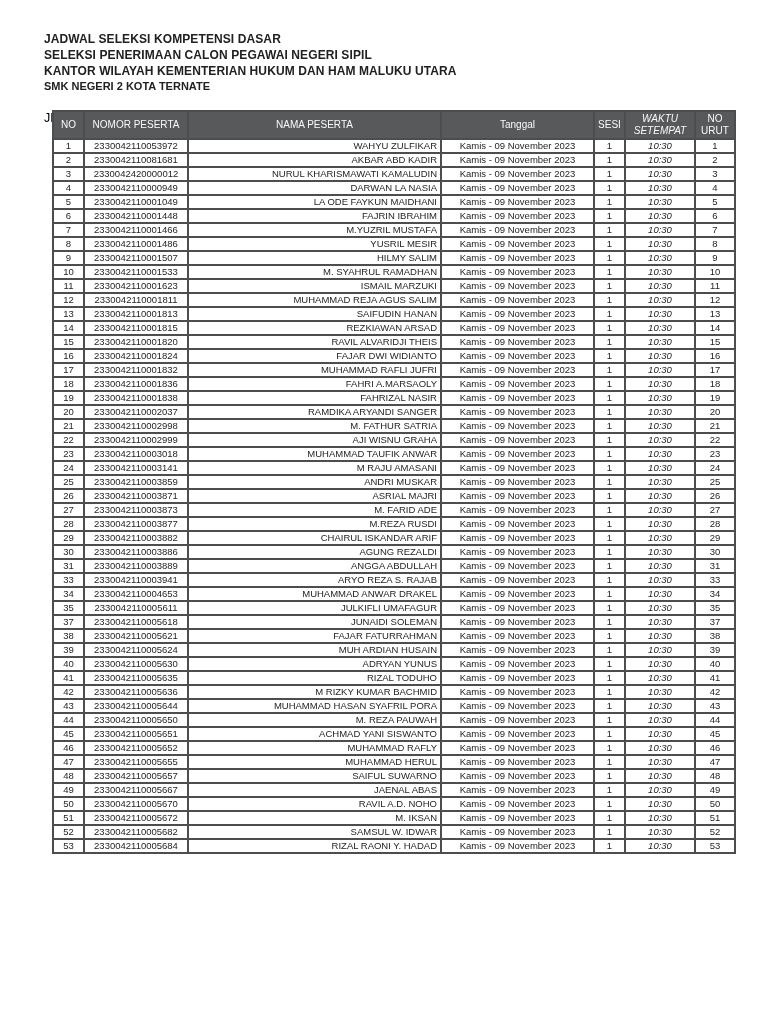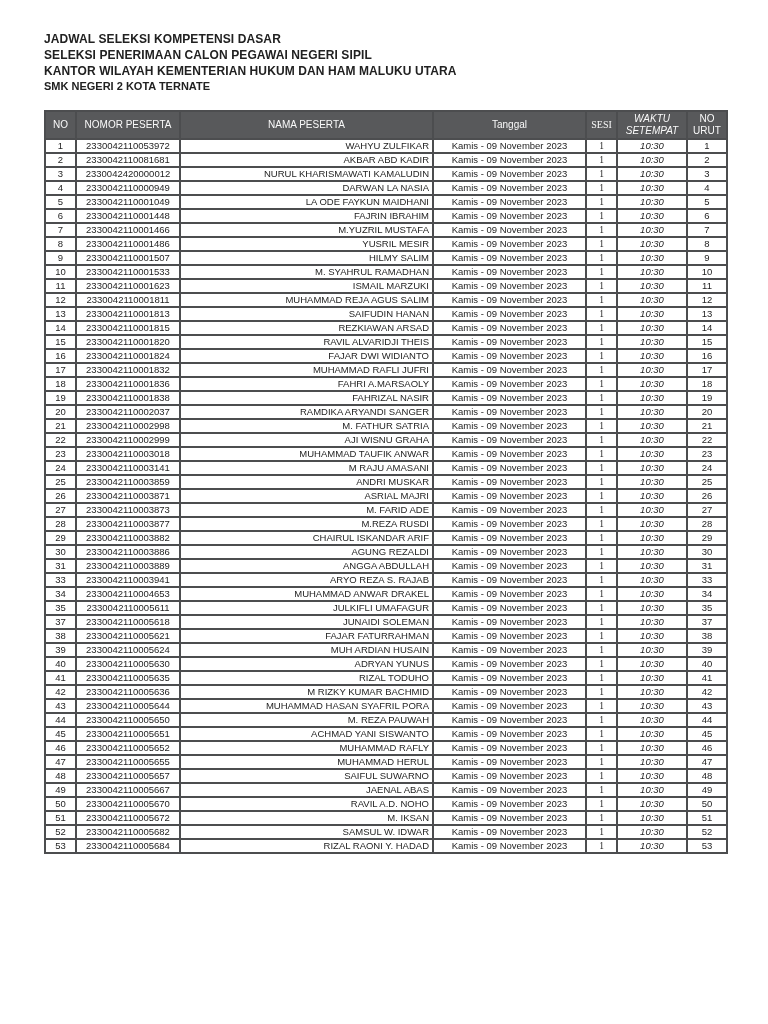--- a/index.html
+++ b/index.html
@@ -9,41 +9,41 @@
   }
   * { box-sizing:border-box; }
   .page { position:relative; width:768px; height:1024px; background:#fff;border-radius:20px; }
 
   .doc-header { position:absolute; left:44px; top:31px; color:#212121; }
   .t-bold { font-weight:bold; font-size:12px; line-height:16px; letter-spacing:0.1px; }
   .t-sub  { font-weight:bold; font-size:11px; line-height:15px; }
   .t-addr { font-weight:normal; font-size:12.5px; line-height:17px; margin-top:16px; color:#000000; }
 
   table.sched {
-    position:absolute; left:44px; top:110px;
+    position:absolute; left:52px; top:110px;
     border-collapse:collapse; table-layout:fixed; width:682px;
     font-family:"Liberation Sans", sans-serif;
   }
   .sched th, .sched td {
     border:2px solid #4c4d4f; overflow:hidden; white-space:nowrap;
   }
   .sched thead th {
     background:#58595b; color:#fafafa; font-weight:normal;
     font-size:10px; line-height:12px; height:28px; text-align:center;
     white-space:normal; padding:0 2px;
   }
   .sched td {
     height:14px; font-size:9.5px; line-height:12px; color:#242424;
     padding:0 3px; background:#fff;
   }
   .c0 { width:31px;  text-align:center; }
   .c1 { width:104px; text-align:center; }
   .c2 { width:253px; text-align:right; }
   .c3 { width:153px; text-align:center; }
-  .c4 { width:31px;  text-align:center;font-family:Liberation Serif, serif; }
+  .c4 { width:31px;  text-align:center; }
   .c5 { width:70px;  text-align:center;font-style:italic; }
   .c6 { width:40px;  text-align:center;margin-top:40px; }
 </style>
 </head>
 <body>
 
 <div class="page">
 
   <div class="doc-header">
     <div class="t-bold">JADWAL SELEKSI KOMPETENSI DASAR</div>

